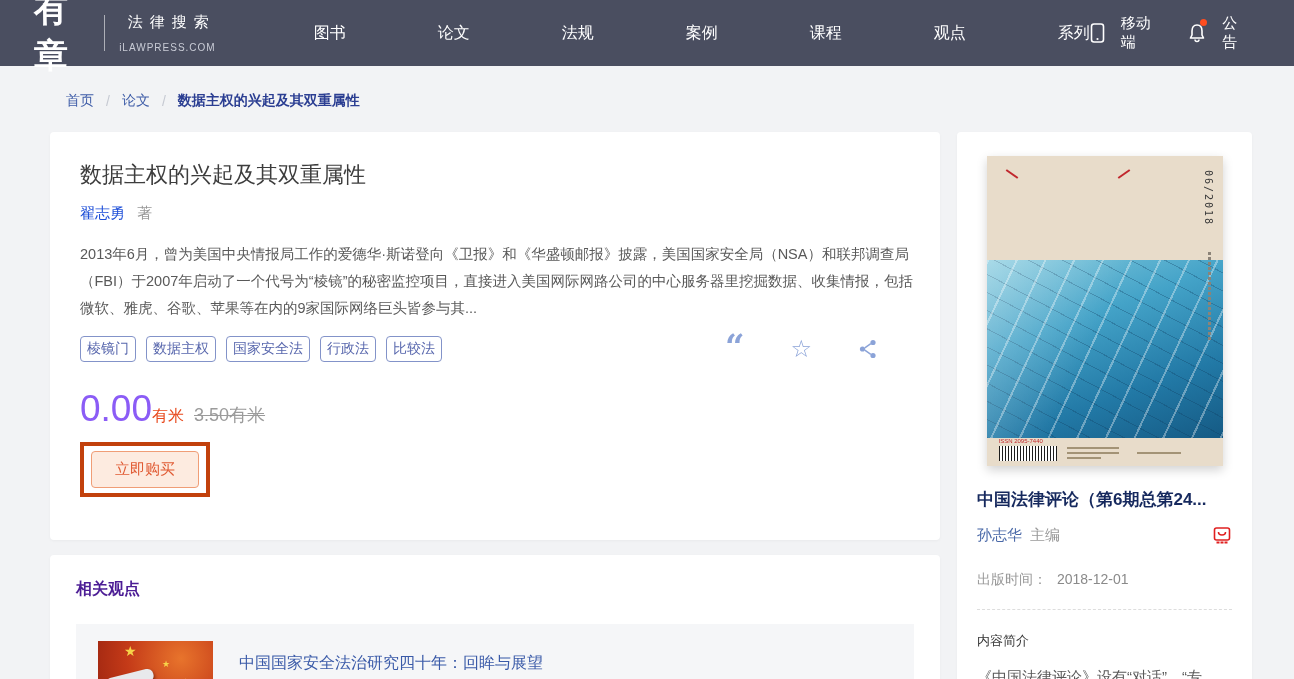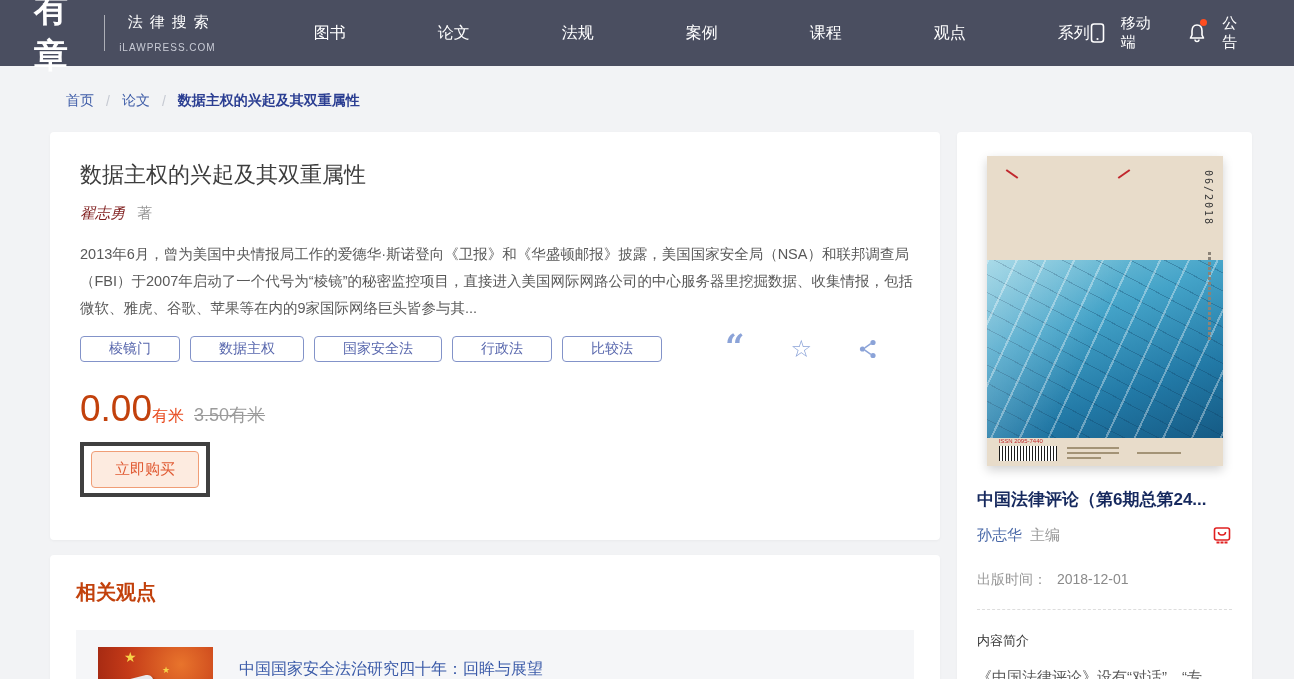--- a/index.html
+++ b/index.html
@@ -37,47 +37,47 @@
   }
   .crumb { color:#3f5da8; cursor:pointer; }
   .crumb-sep { color:#c6c9d2; }
   .crumb-current { color:#2b3e92; font-weight:700; }
 
   
   .card { position:absolute; background:#fff; border-radius:4px; box-shadow:0 1px 3px rgba(0,0,0,.04); }
   .main-card { left:50px; top:132px; width:890px; height:408px; padding:28px 30px; }
   .article-title { font-size:22px; font-weight:500; color:#3d3d3d; }
   .author-line { margin-top:14px; font-size:15px; }
-  .author-name { color:#7f1d1d; cursor:pointer;font-style:italic; }
+  .author-name { color:#1d4ed8; cursor:pointer; }
   .author-suffix { color:#999; margin-left:8px; }
   .abstract { margin-top:18px; width:842px; font-size:14.5px; line-height:27px; color:#595959; }
   .tag-row { margin-top:14px; display:flex; align-items:center; gap:10px; }
   .tag {
     border:1px solid #8393c9; color:#5867ad; background:#fff;
-    font-size:14px; padding:3px 28px; border-radius:4px; cursor:pointer; white-space:nowrap;
+    font-size:14px; padding:3px 6px; border-radius:4px; cursor:pointer; white-space:nowrap;
   }
   .action-icons { margin-left:auto; display:flex; align-items:center; gap:46px; padding-right:32px; }
   .quote-glyph {
     font-family:"DejaVu Serif","Liberation Serif",serif;
     color:#8ba3d8; font-size:34px; font-weight:700; line-height:14px; height:20px; cursor:pointer;
   }
   .star-glyph { color:#8ba3d8; font-size:24px; line-height:20px; cursor:pointer; }
   .price-row { margin-top:26px; display:flex; align-items:baseline; }
-  .price-current { color:#c2410c; font-size:37px; }
+  .price-current { color:#8b5cf6; font-size:37px; }
   .price-currency { color:#e8491d; font-size:16px; }
   .price-original { color:#9b9b9b; font-size:18px; text-decoration:line-through; margin-left:10px; }
-  .buy-wrap { margin-top:12px; display:inline-block; border:4px solid #404040; padding:5px 7px; }
+  .buy-wrap { margin-top:12px; display:inline-block; border:4px solid #c2410c; padding:5px 7px; }
   .buy-button {
     display:inline-block; background:#fdebe0; border:1px solid #f09d76; color:#e05a33;
     font-size:15px; padding:8px 23px; border-radius:4px; cursor:pointer;
   }
 
   
   .related-card { left:50px; top:555px; width:890px; height:240px; padding:24px 26px; }
-  .related-heading { font-size:20px; font-weight:700; color:#c2410c; }
+  .related-heading { font-size:16px; font-weight:700; color:#4c1d95; }
   .related-item {
     margin-top:24px; background:#f5f6f8; padding:17px 22px; display:flex; gap:26px; cursor:pointer;
   }
   .related-thumb {
     width:115px; height:70px; flex:none; position:relative; overflow:hidden;
     background:radial-gradient(circle at 72% 25%, #e8742c, #c43a18 55%, #992310 100%);
   }
   .thumb-star { position:absolute; color:#f6d349; }
   .thumb-star.s1 { top:2px; left:26px; font-size:14px; }
   .thumb-star.s2 { top:18px; left:64px; font-size:9px; }

